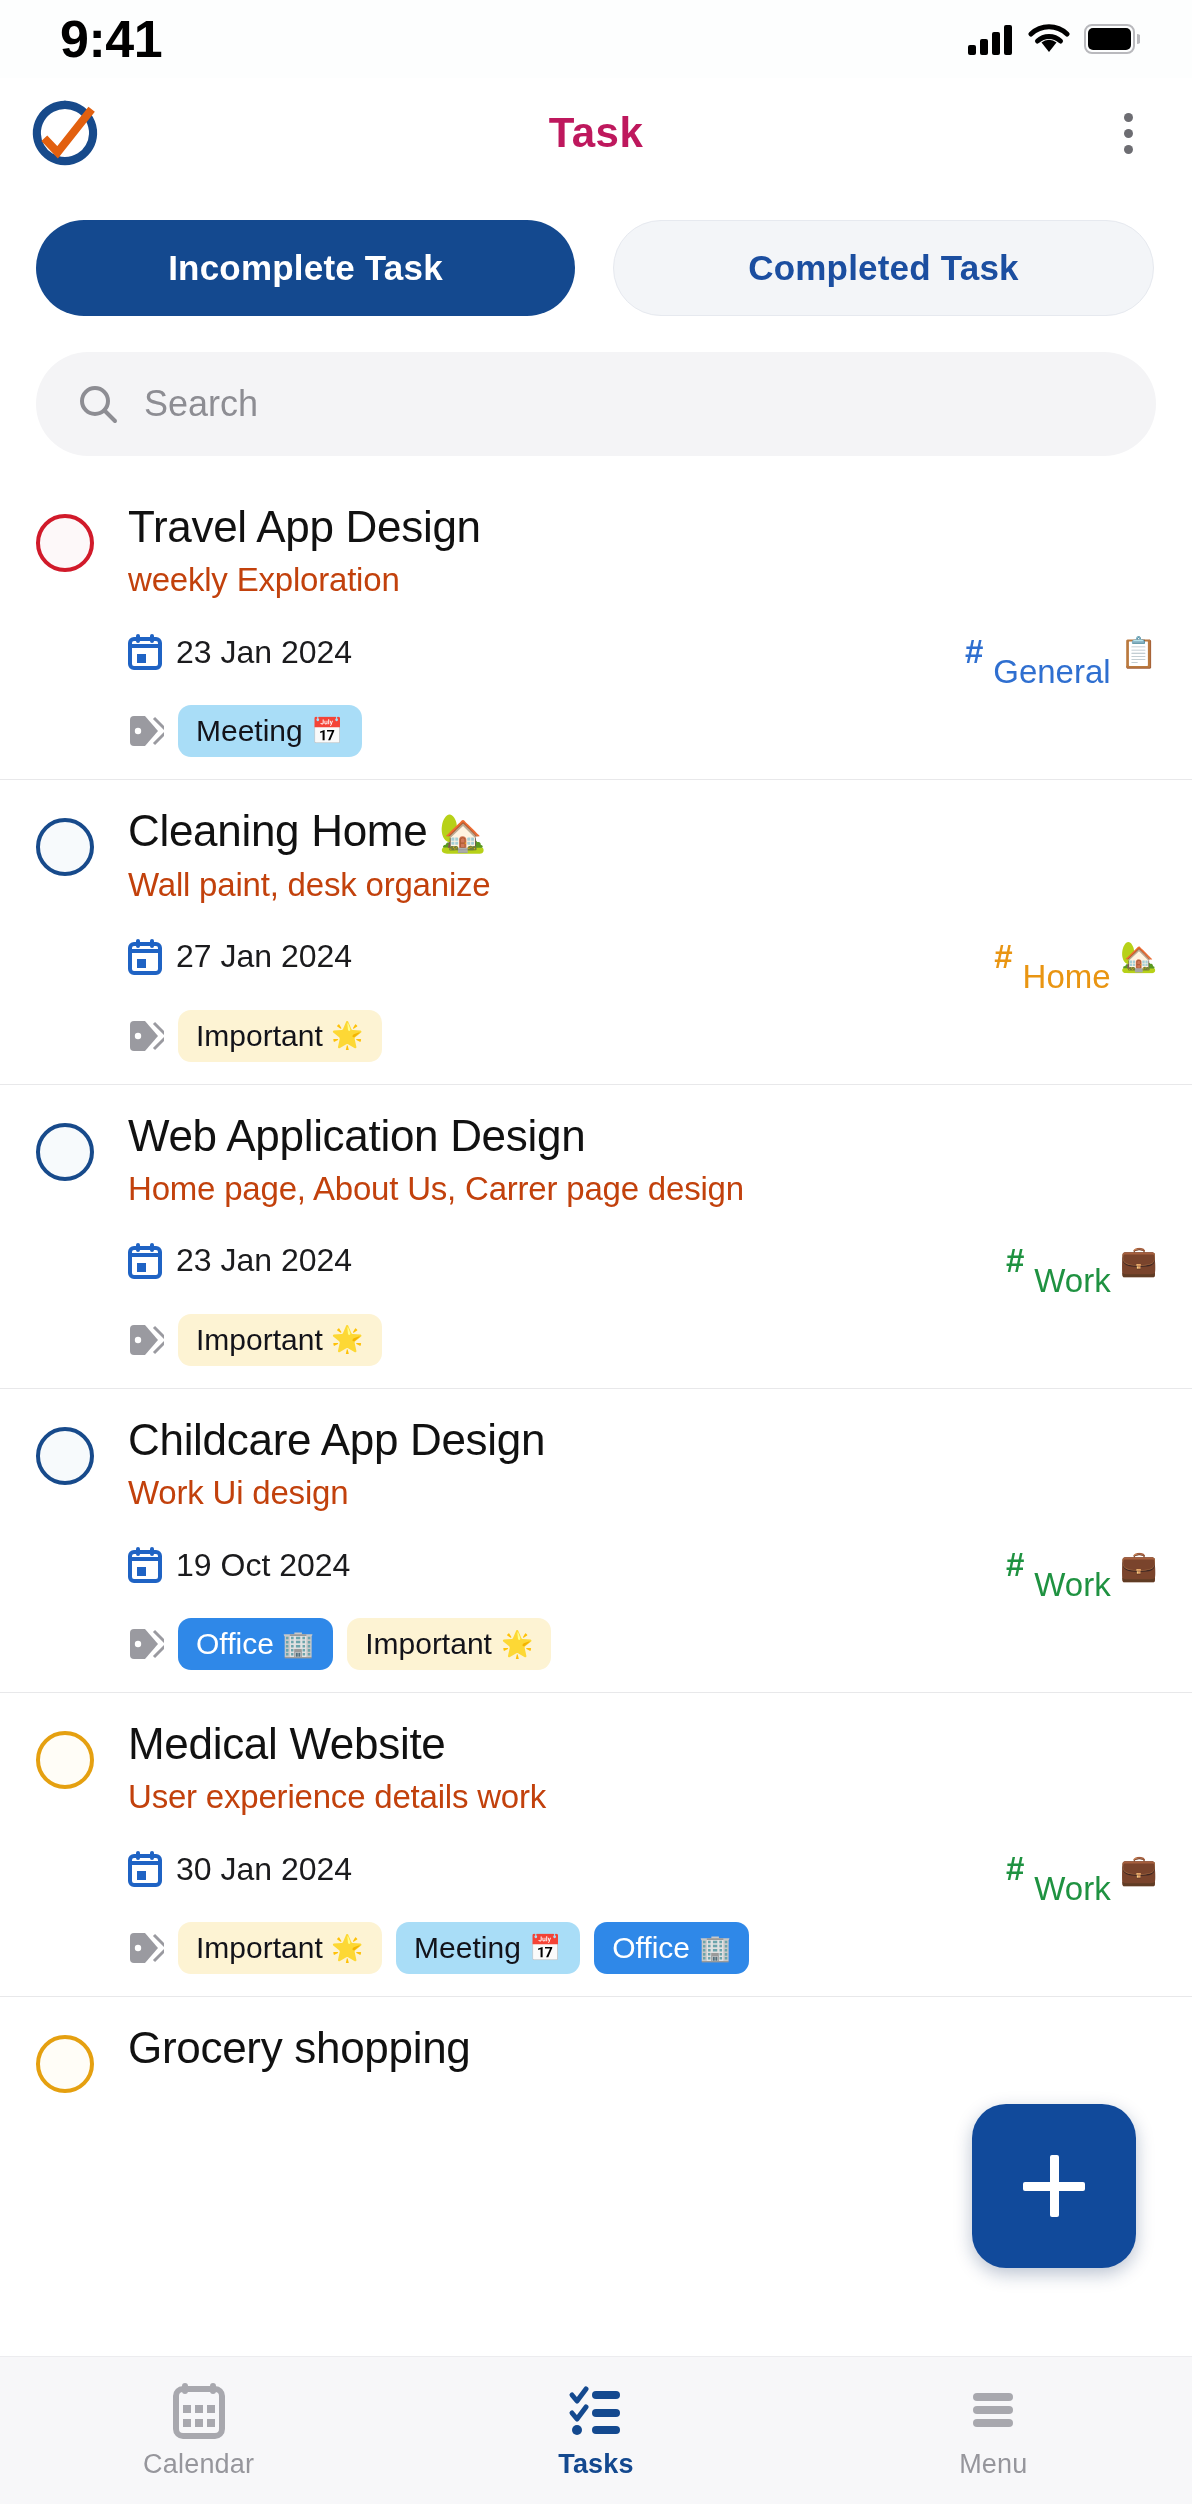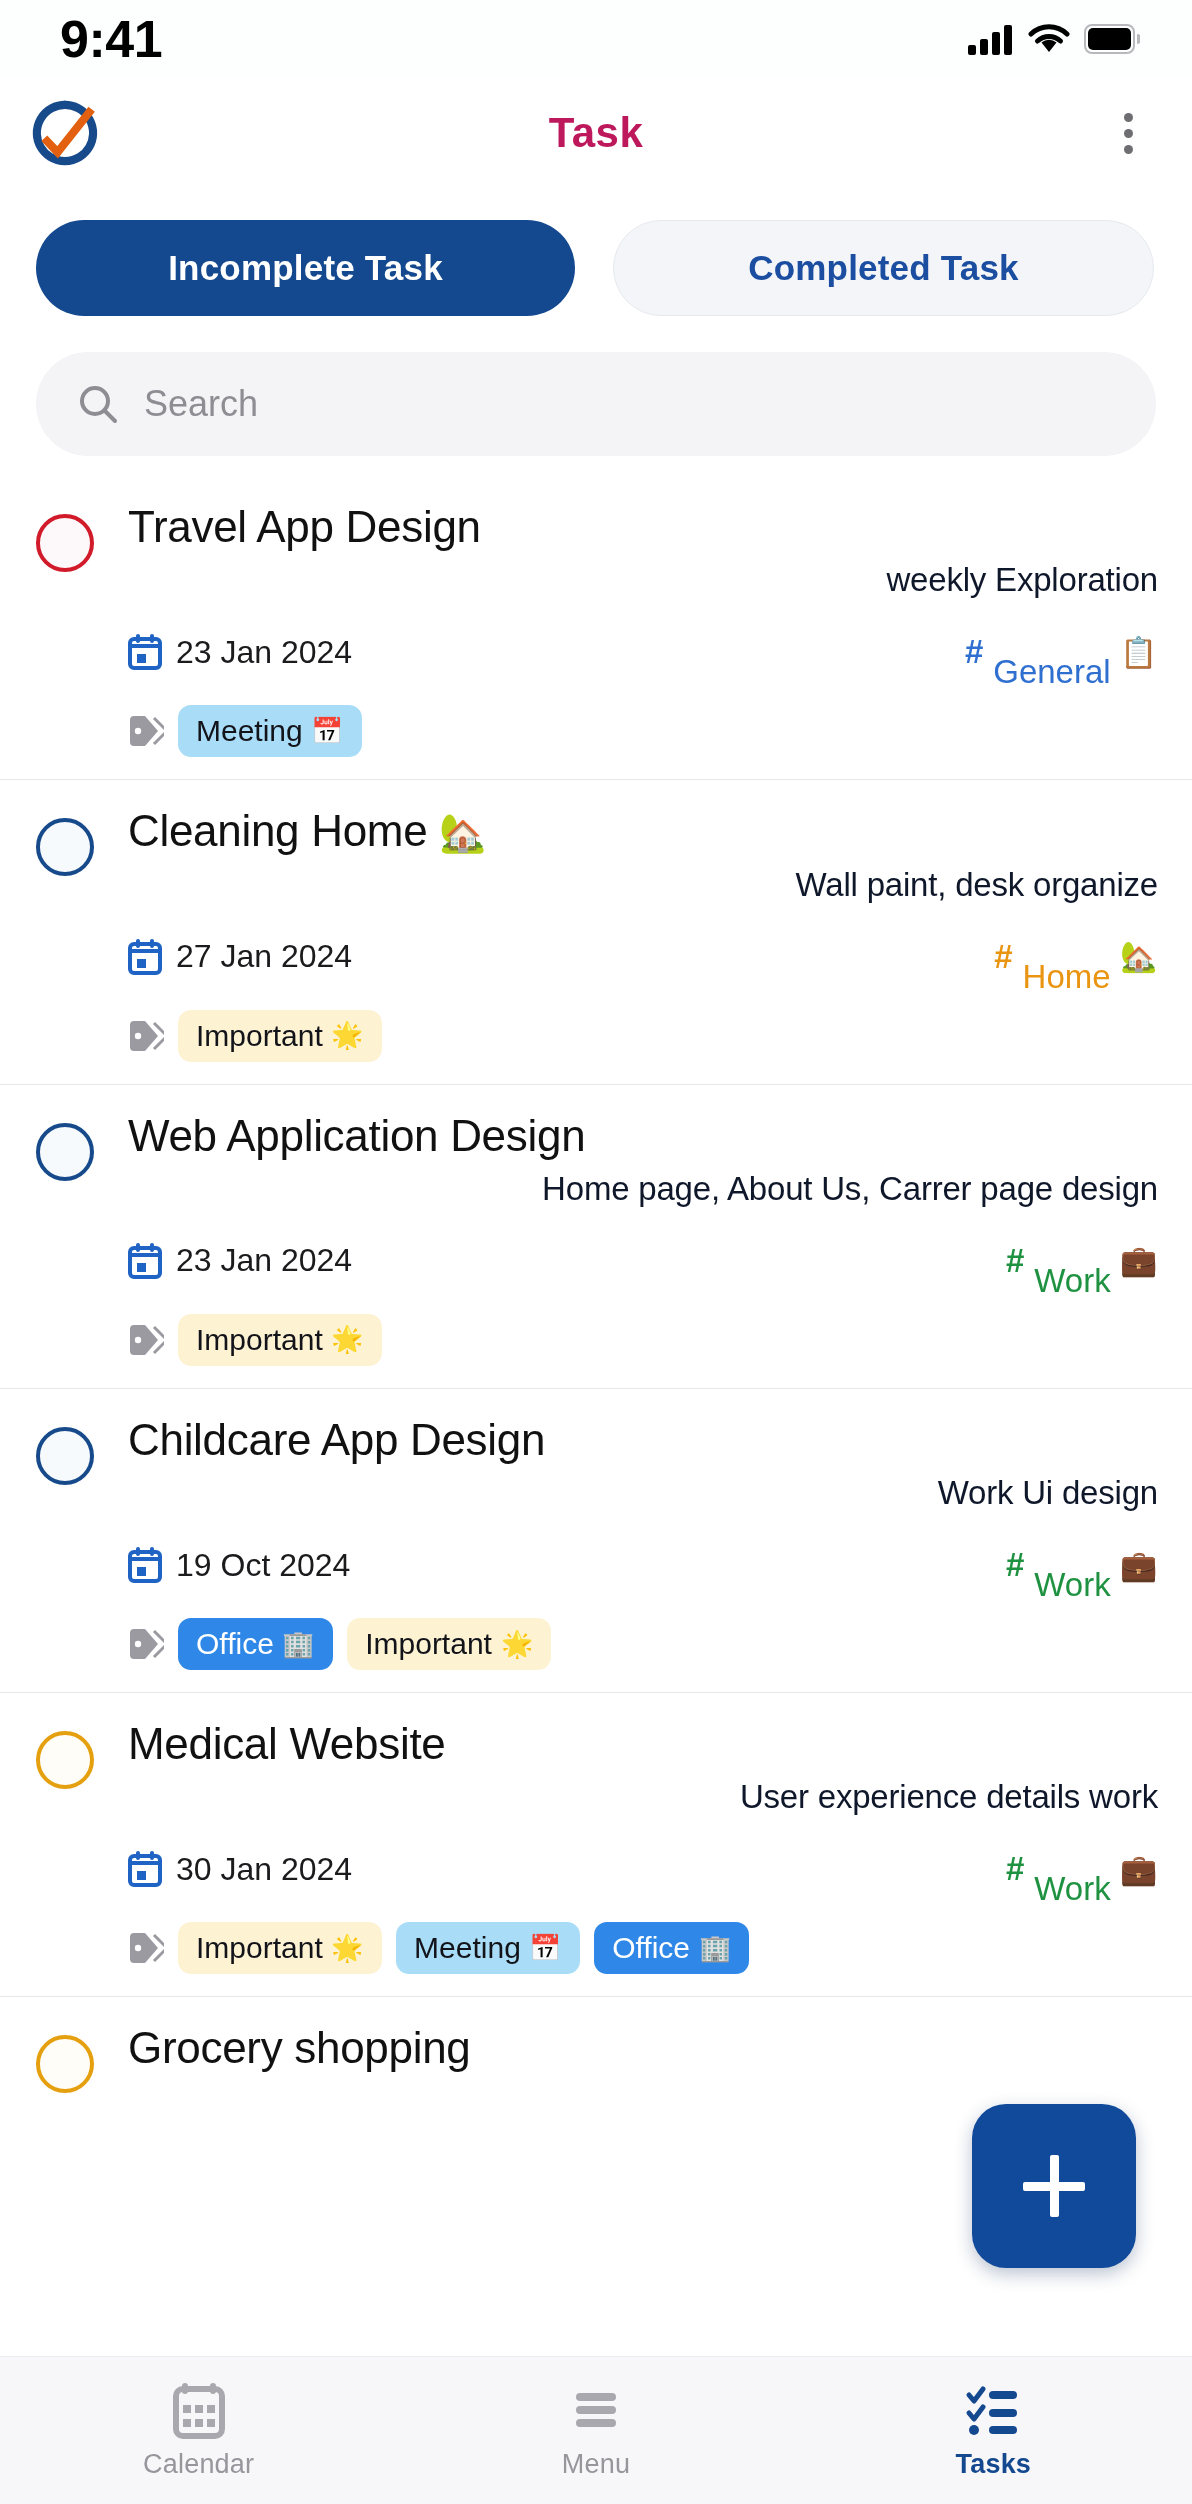--- a/index.html
+++ b/index.html
@@ -76,23 +76,22 @@
   .circle.navy   { border-color:#174a8b; background:#f7fafc; }
 
   .body { flex:1; padding-left:34px; min-width:0; }
   .title-row { display:flex; align-items:baseline; }
   .title {
     font-size:44px; color:#111; font-weight:400;
     letter-spacing:-0.3px; line-height:1.12;
   }
   .title-emoji { font-size:38px; margin-left:12px; }
   .subtitle {
-    font-size:33px; color:#0f172a; margin-top:10px; font-weight:400;
+    font-size:33px; color:#c2410c; margin-top:10px; font-weight:400;
     letter-spacing:-0.2px;
-    text-align:right;
   }
 
   .meta {
     display:flex; align-items:center; justify-content:space-between;
     margin-top:14px;
   }
   .date { display:flex; align-items:center; gap:14px; }
   .date-txt { font-size:32px; color:#1b1b1d; }
   .cat { display:flex; align-items:center; gap:10px; white-space:nowrap; }
   .cat-txt { font-size:33px; font-weight:400;margin-top:40px; }
@@ -415,33 +414,33 @@
       <rect x="12" y="24" width="8" height="8" fill="#a8a8ae"></rect>
       <rect x="24" y="24" width="8" height="8" fill="#a8a8ae"></rect>
       <rect x="36" y="24" width="8" height="8" fill="#a8a8ae"></rect>
       <rect x="12" y="38" width="8" height="8" fill="#a8a8ae"></rect>
       <rect x="24" y="38" width="8" height="8" fill="#a8a8ae"></rect>
       <rect x="36" y="38" width="8" height="8" fill="#a8a8ae"></rect>
     </svg>
     <span class="navlabel">Calendar</span>
   </div>
 
-  <div class="navitem">
-    <svg width="56" height="58" viewBox="0 0 56 58">
-      <rect x="8" y="12" width="40" height="8" rx="4" fill="#a8a8ae"></rect>
-      <rect x="8" y="25" width="40" height="8" rx="4" fill="#a8a8ae"></rect>
-      <rect x="8" y="38" width="40" height="8" rx="4" fill="#a8a8ae"></rect>
-    </svg>
-    <span class="navlabel">Menu</span>
-  </div>
-
   <div class="navitem active">
     <svg width="58" height="58" viewBox="0 0 58 58">
       <path d="M5 14 l5 6 l9 -12" fill="none" stroke="#14498f" stroke-width="5" stroke-linecap="round" stroke-linejoin="round"></path>
       <rect x="25" y="10" width="28" height="8" rx="4" fill="#14498f"></rect>
       <path d="M5 32 l5 6 l9 -12" fill="none" stroke="#14498f" stroke-width="5" stroke-linecap="round" stroke-linejoin="round"></path>
       <rect x="25" y="28" width="28" height="8" rx="4" fill="#14498f"></rect>
       <circle cx="10" cy="49" r="5" fill="#14498f"></circle>
       <rect x="25" y="45" width="28" height="8" rx="4" fill="#14498f"></rect>
     </svg>
     <span class="navlabel">Tasks</span>
   </div>
+
+  <div class="navitem">
+    <svg width="56" height="58" viewBox="0 0 56 58">
+      <rect x="8" y="12" width="40" height="8" rx="4" fill="#a8a8ae"></rect>
+      <rect x="8" y="25" width="40" height="8" rx="4" fill="#a8a8ae"></rect>
+      <rect x="8" y="38" width="40" height="8" rx="4" fill="#a8a8ae"></rect>
+    </svg>
+    <span class="navlabel">Menu</span>
+  </div>
 </div>
 
 </body></html>

